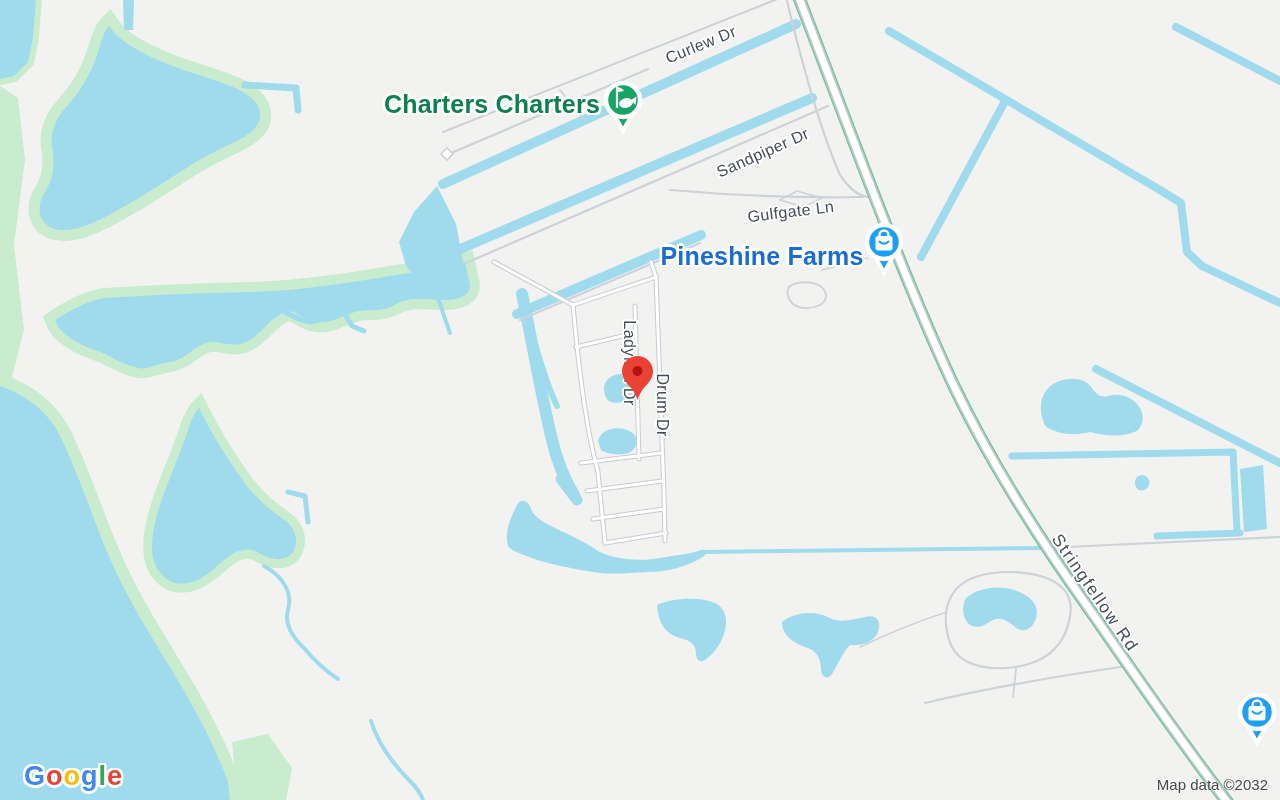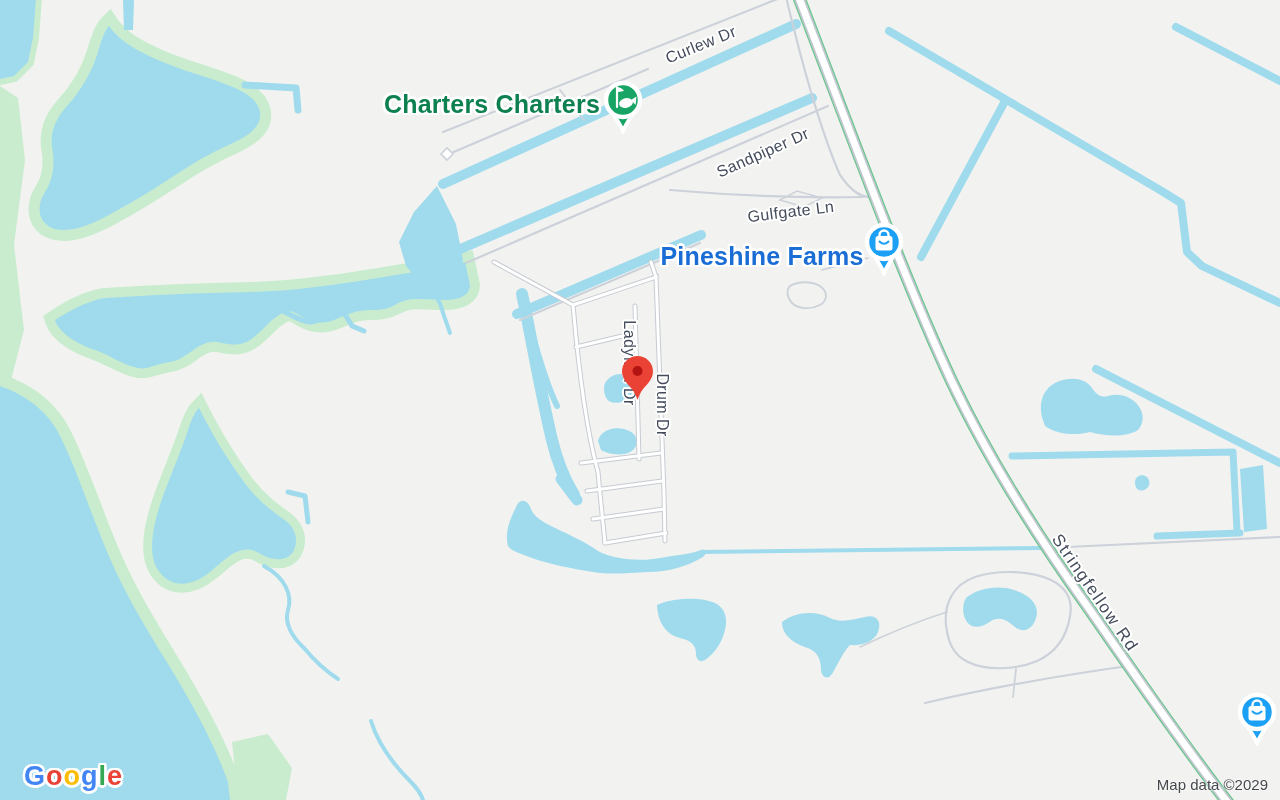--- a/index.html
+++ b/index.html
@@ -212,15 +212,15 @@
     <svg width="31" height="44" viewBox="0 0 31 44">
       <path d="M15.5,0 C7,0 0,6.8 0,15.2 C0,23 5.5,27.6 9.5,32.6 C12.5,36.4 14.2,40 15.5,44 C16.8,40 18.5,36.4 21.5,32.6 C25.5,27.6 31,23 31,15.2 C31,6.8 24,0 15.5,0 Z" fill="#ea4335"></path>
       <circle cx="15.5" cy="15" r="5" fill="#b31412"></circle>
     </svg>
   </div>
 
   <div class="google-logo">
     <span class="gl-b">G</span><span class="gl-r">o</span><span class="gl-y">o</span><span class="gl-b">g</span><span class="gl-g">l</span><span class="gl-r">e</span>
   </div>
 
-  <div class="attribution">Map data ©2029</div>
+  <div class="attribution">Map data ©2032</div>
 
 </div>
 
 </body></html>

